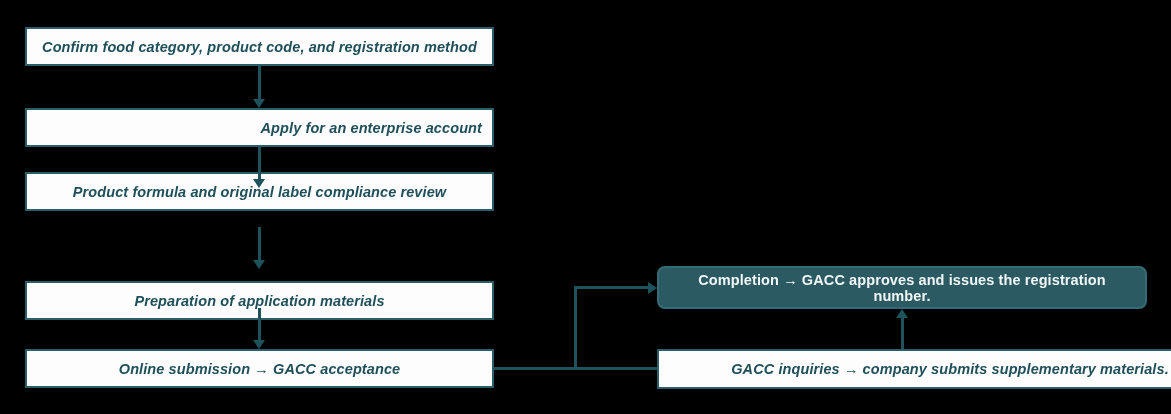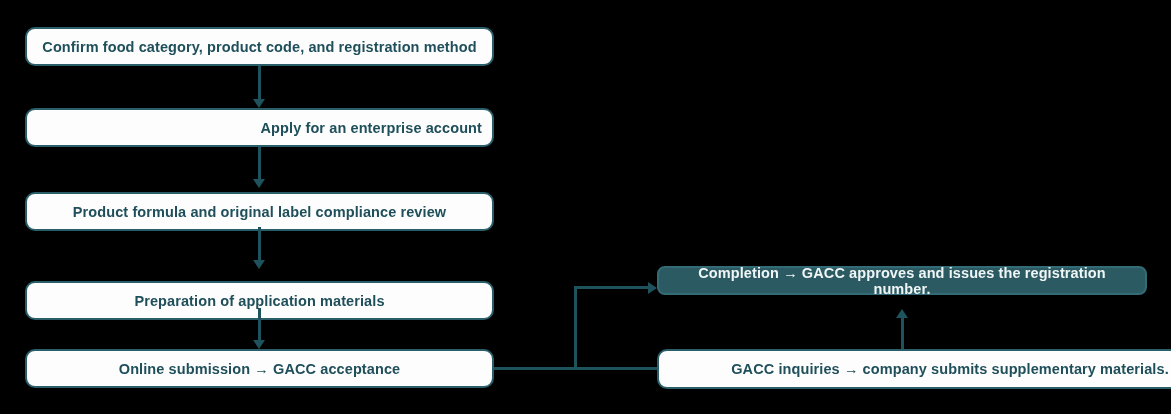--- a/index.html
+++ b/index.html
@@ -26,38 +26,39 @@
     display:flex;align-items:center;justify-content:center;
     text-align:center;
     font-weight:bold;
     font-size:14.5px;
     letter-spacing:.1px;
     padding:0 10px;
   }
   .node.light{
     background:var(--node-fill);
     border:2.5px solid var(--node-border);
-    border-radius:10px;
+    border-radius:0;
     color:var(--node-text);
+    font-style:italic;
   }
   .node.dark{
     background:var(--accent-fill);
     border:2px solid var(--accent-border);
     border-radius:8px;
     color:var(--accent-text);
   }
   
   .n1,.n2,.n3,.n4,.n5{left:25px;width:469px;height:39px;}
   .n1{top:27px;}
   .n2{top:108px;justify-content:flex-end;}
-  .n3{top:192px;}
+  .n3{top:172px;}
   .n4{top:269px;margin-top:12px;}
   .n5{top:349px;align-items:center;}
   
-  .n6{left:657px;top:266px;width:490px;height:29px;}
+  .n6{left:657px;top:266px;width:490px;height:43px;}
   .n7{left:657px;top:349px;width:586px;height:40px;}
 
   
   .stem-v{position:absolute;width:3px;background:var(--line);}
   .stem-h{position:absolute;height:3px;background:var(--line);}
   .head-down{position:absolute;width:0;height:0;
     border-left:6px solid transparent;border-right:6px solid transparent;
     border-top:9px solid var(--line);}
   .head-up{position:absolute;width:0;height:0;
     border-left:6px solid transparent;border-right:6px solid transparent;

